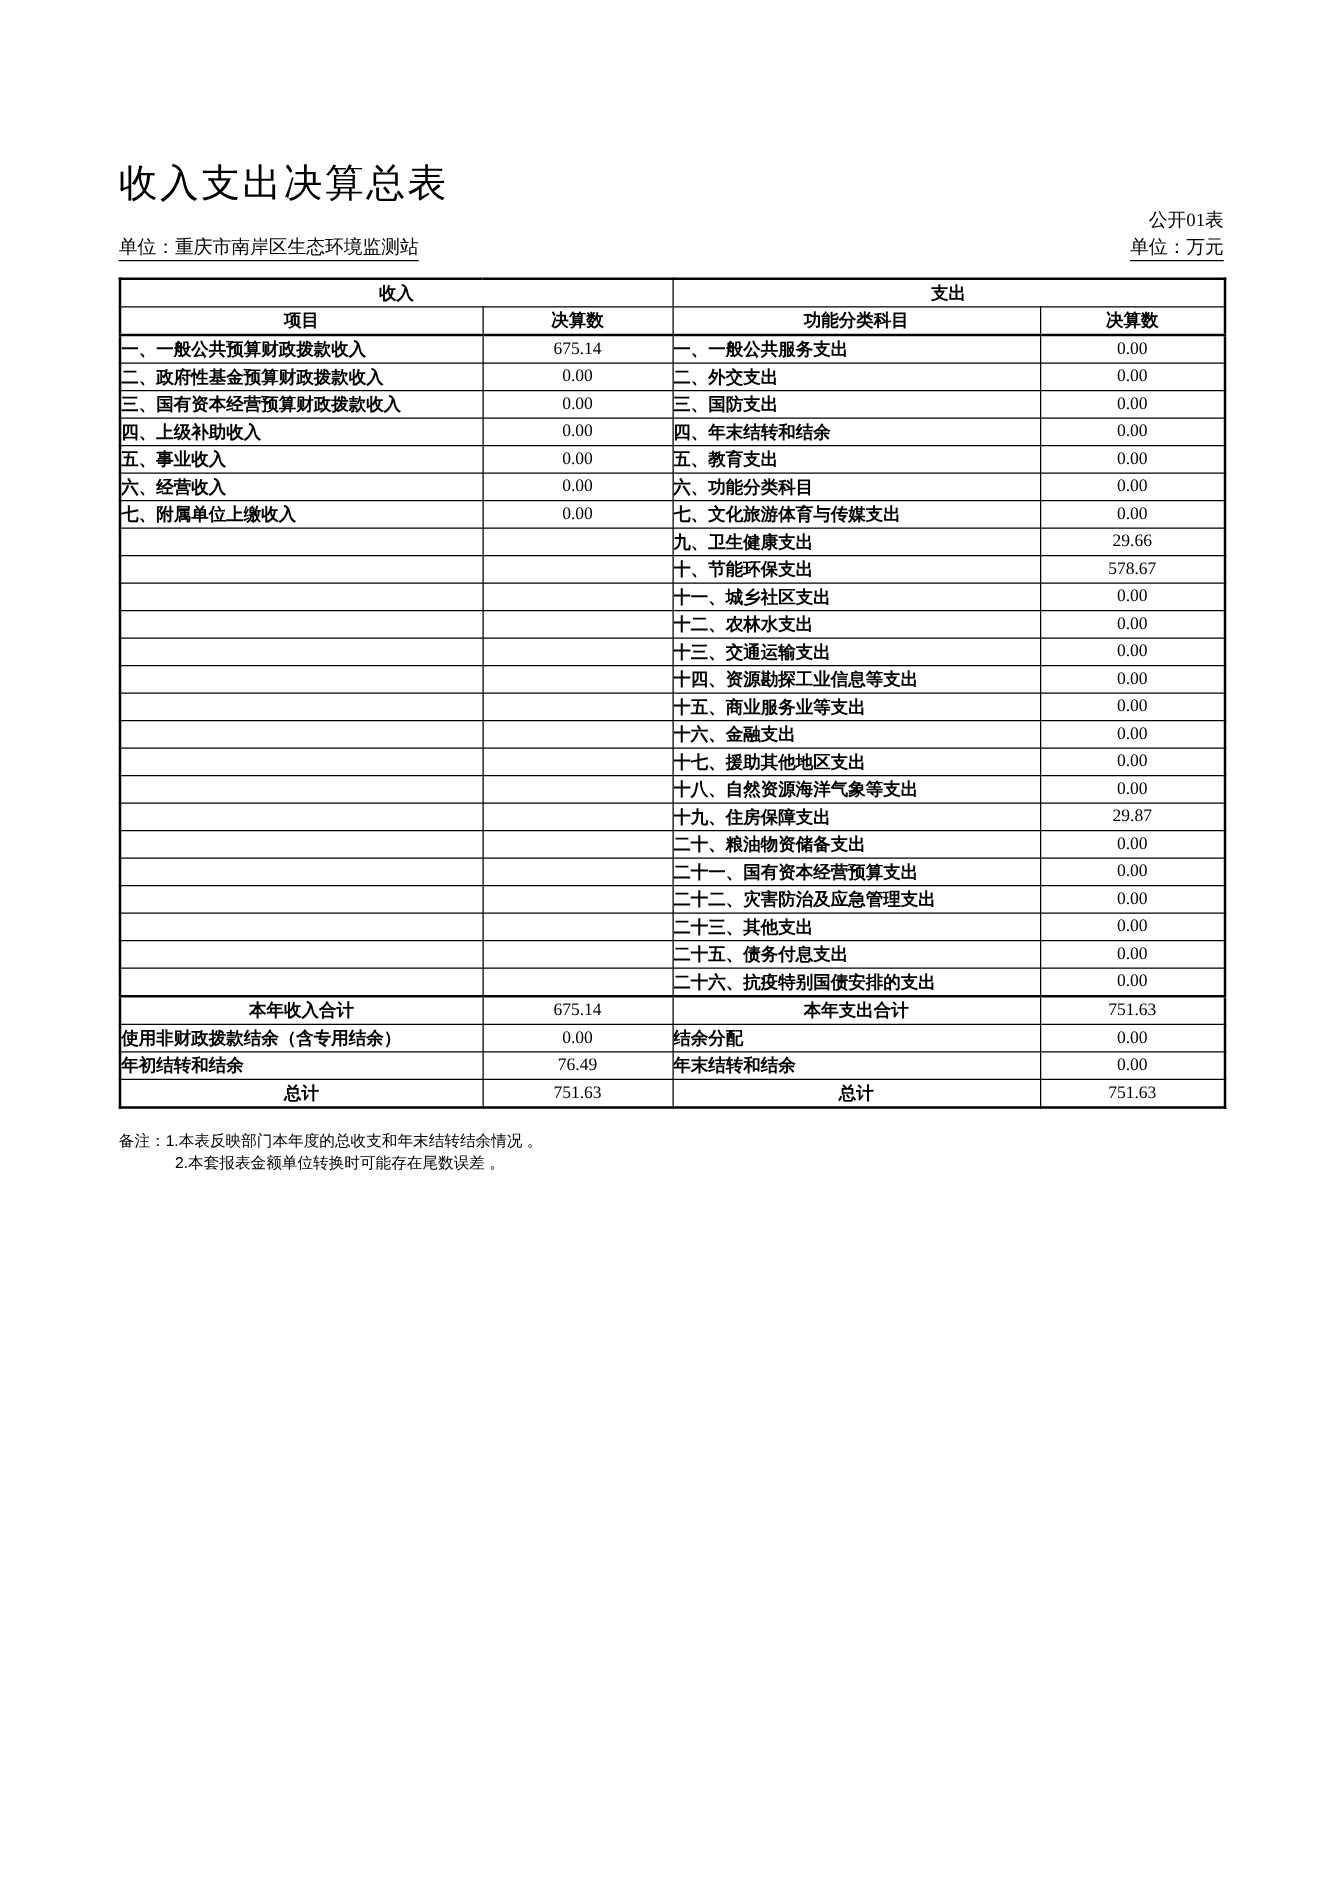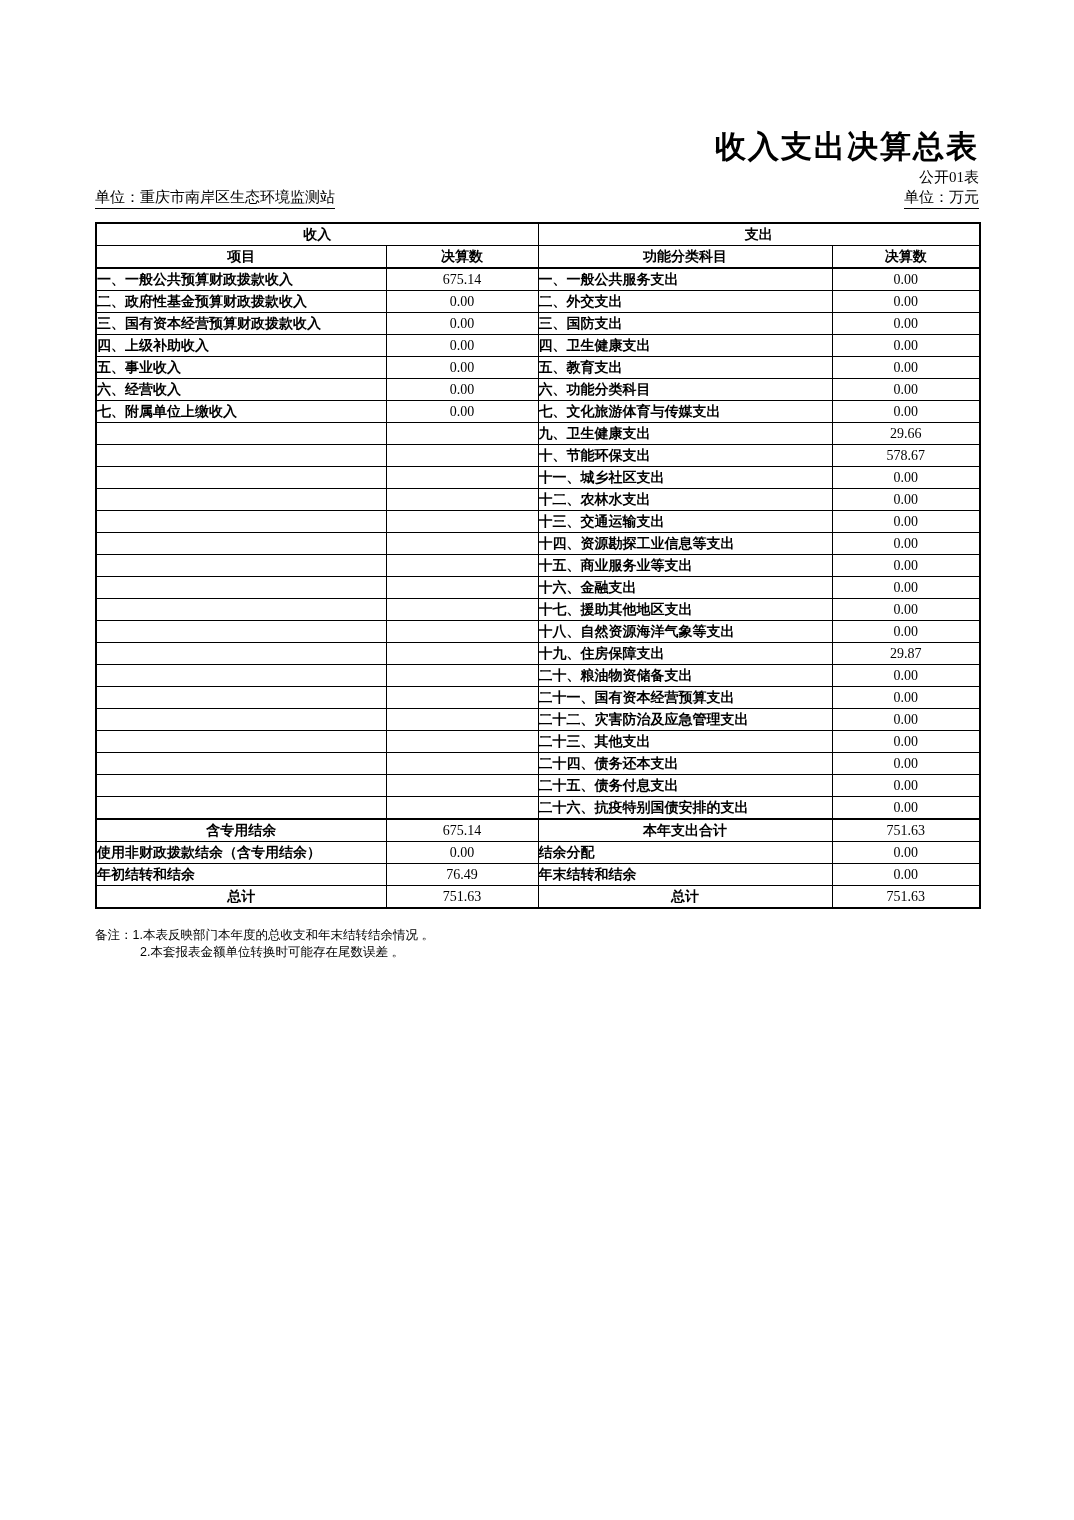--- a/index.html
+++ b/index.html
@@ -18,23 +18,23 @@
   .page {
     position: absolute;
     left: 95px;
     top: 0;
     width: 884px;
   }
   .doc-title {
     margin-top: 128px;
     height: 38px;
     line-height: 38px;
-    text-align: right;
+    text-align: left;
     font-size: 31px;
-    font-weight: bold;
+    font-weight: normal;
     letter-spacing: 2px;
     font-family: "Liberation Serif", serif;
   }
   .sheet-no {
     text-align: right;
     font-size: 15px;
     height: 19px;
     line-height: 19px;
     margin-top: 2px;
   }
@@ -149,21 +149,21 @@
         </tr>
         <tr>
           <td class="lbl">三、国有资本经营预算财政拨款收入</td>
           <td class="num">0.00</td>
           <td class="lbl">三、国防支出</td>
           <td class="num">0.00</td>
         </tr>
         <tr>
           <td class="lbl">四、上级补助收入</td>
           <td class="num">0.00</td>
-          <td class="lbl">四、卫生健康支出</td>
+          <td class="lbl">四、年末结转和结余</td>
           <td class="num">0.00</td>
         </tr>
         <tr>
           <td class="lbl">五、事业收入</td>
           <td class="num">0.00</td>
           <td class="lbl">五、教育支出</td>
           <td class="num">0.00</td>
         </tr>
         <tr>
           <td class="lbl">六、经营收入</td>
@@ -263,37 +263,31 @@
         </tr>
         <tr>
           <td class="lbl"></td>
           <td class="num"></td>
           <td class="lbl">二十三、其他支出</td>
           <td class="num">0.00</td>
         </tr>
         <tr>
           <td class="lbl"></td>
           <td class="num"></td>
-          <td class="lbl">二十四、债务还本支出</td>
-          <td class="num">0.00</td>
-        </tr>
-        <tr>
-          <td class="lbl"></td>
-          <td class="num"></td>
           <td class="lbl">二十五、债务付息支出</td>
           <td class="num">0.00</td>
         </tr>
         <tr>
           <td class="lbl"></td>
           <td class="num"></td>
           <td class="lbl">二十六、抗疫特别国债安排的支出</td>
           <td class="num">0.00</td>
         </tr>
         <tr class="sum-top">
-          <td class="lbl ctr">含专用结余</td>
+          <td class="lbl ctr">本年收入合计</td>
           <td class="num">675.14</td>
           <td class="lbl ctr">本年支出合计</td>
           <td class="num">751.63</td>
         </tr>
         <tr>
           <td class="lbl">使用非财政拨款结余（含专用结余）</td>
           <td class="num">0.00</td>
           <td class="lbl">结余分配</td>
           <td class="num">0.00</td>
         </tr>

